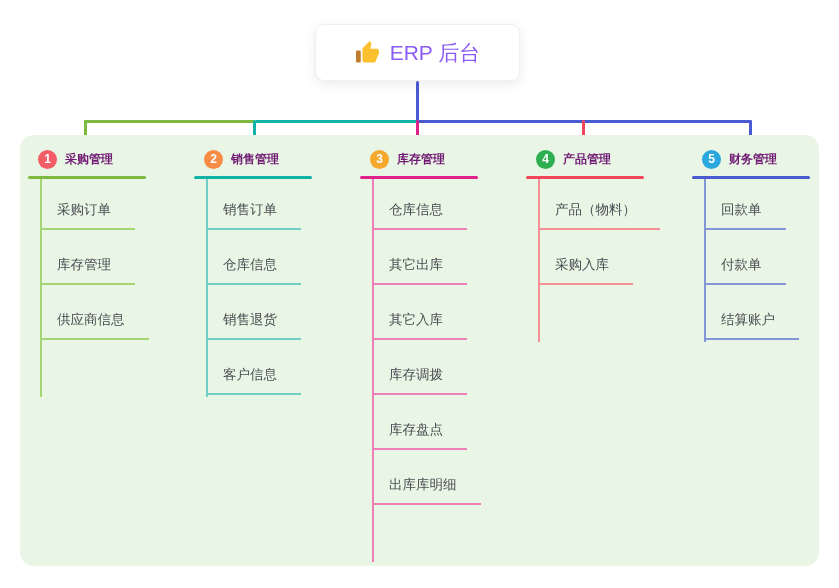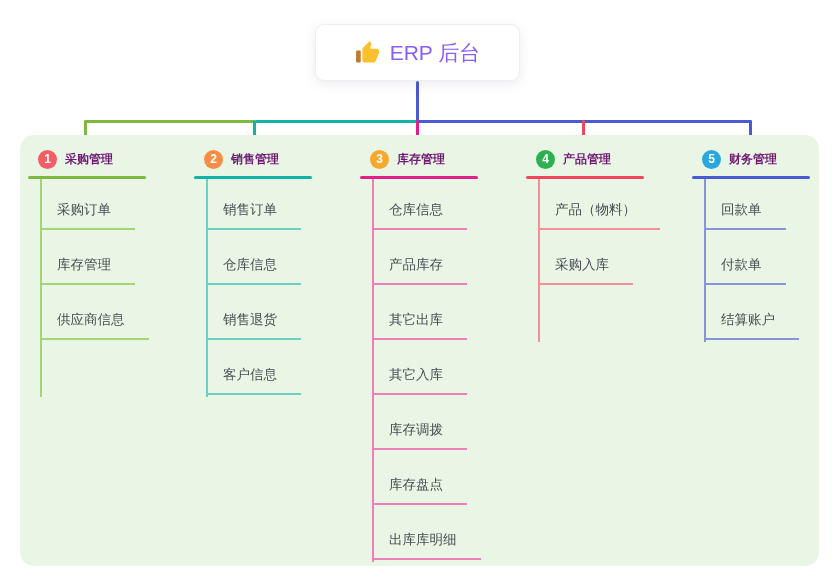--- a/index.html
+++ b/index.html
@@ -123,23 +123,20 @@
     <span class="badge">3</span>
     <span class="branch-label">库存管理</span>
   </div>
   <div class="branch-underline"></div>
   <div class="spine" style="height:383px"></div>
   <ul class="children">
     <li class="child">
         <span>仓库信息</span>
       </li>
     <li class="child">
-        <span>产品库存</span>
-      </li>
-    <li class="child">
         <span>其它出库</span>
       </li>
     <li class="child">
         <span>其它入库</span>
       </li>
     <li class="child">
         <span>库存调拨</span>
       </li>
     <li class="child">
         <span>库存盘点</span>

